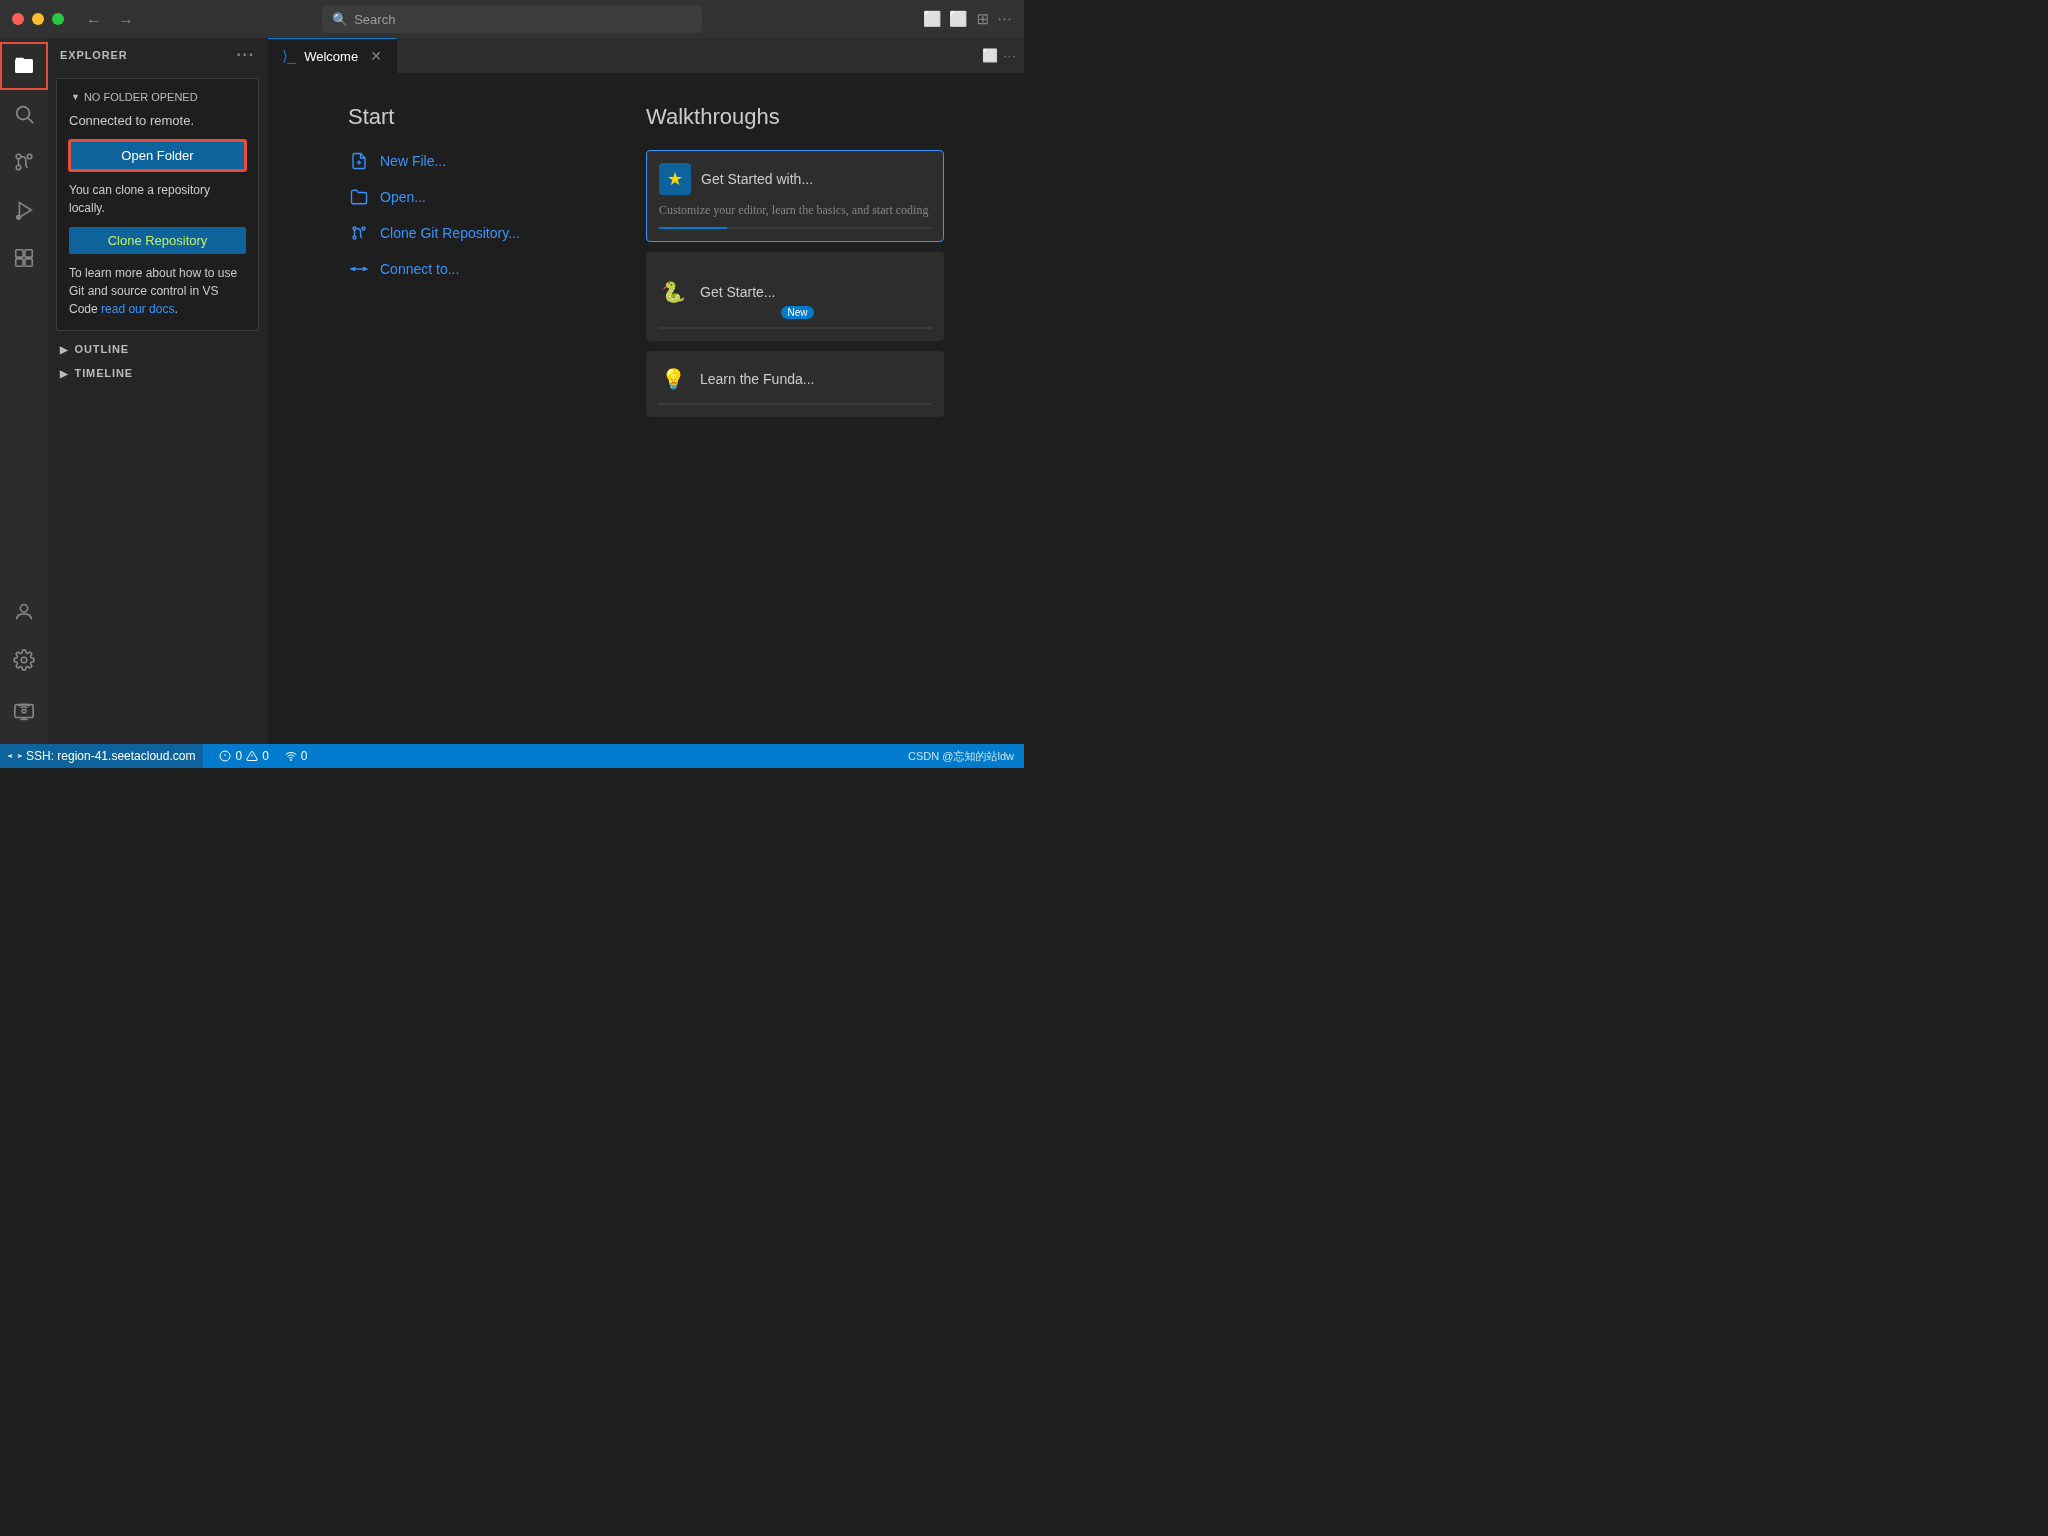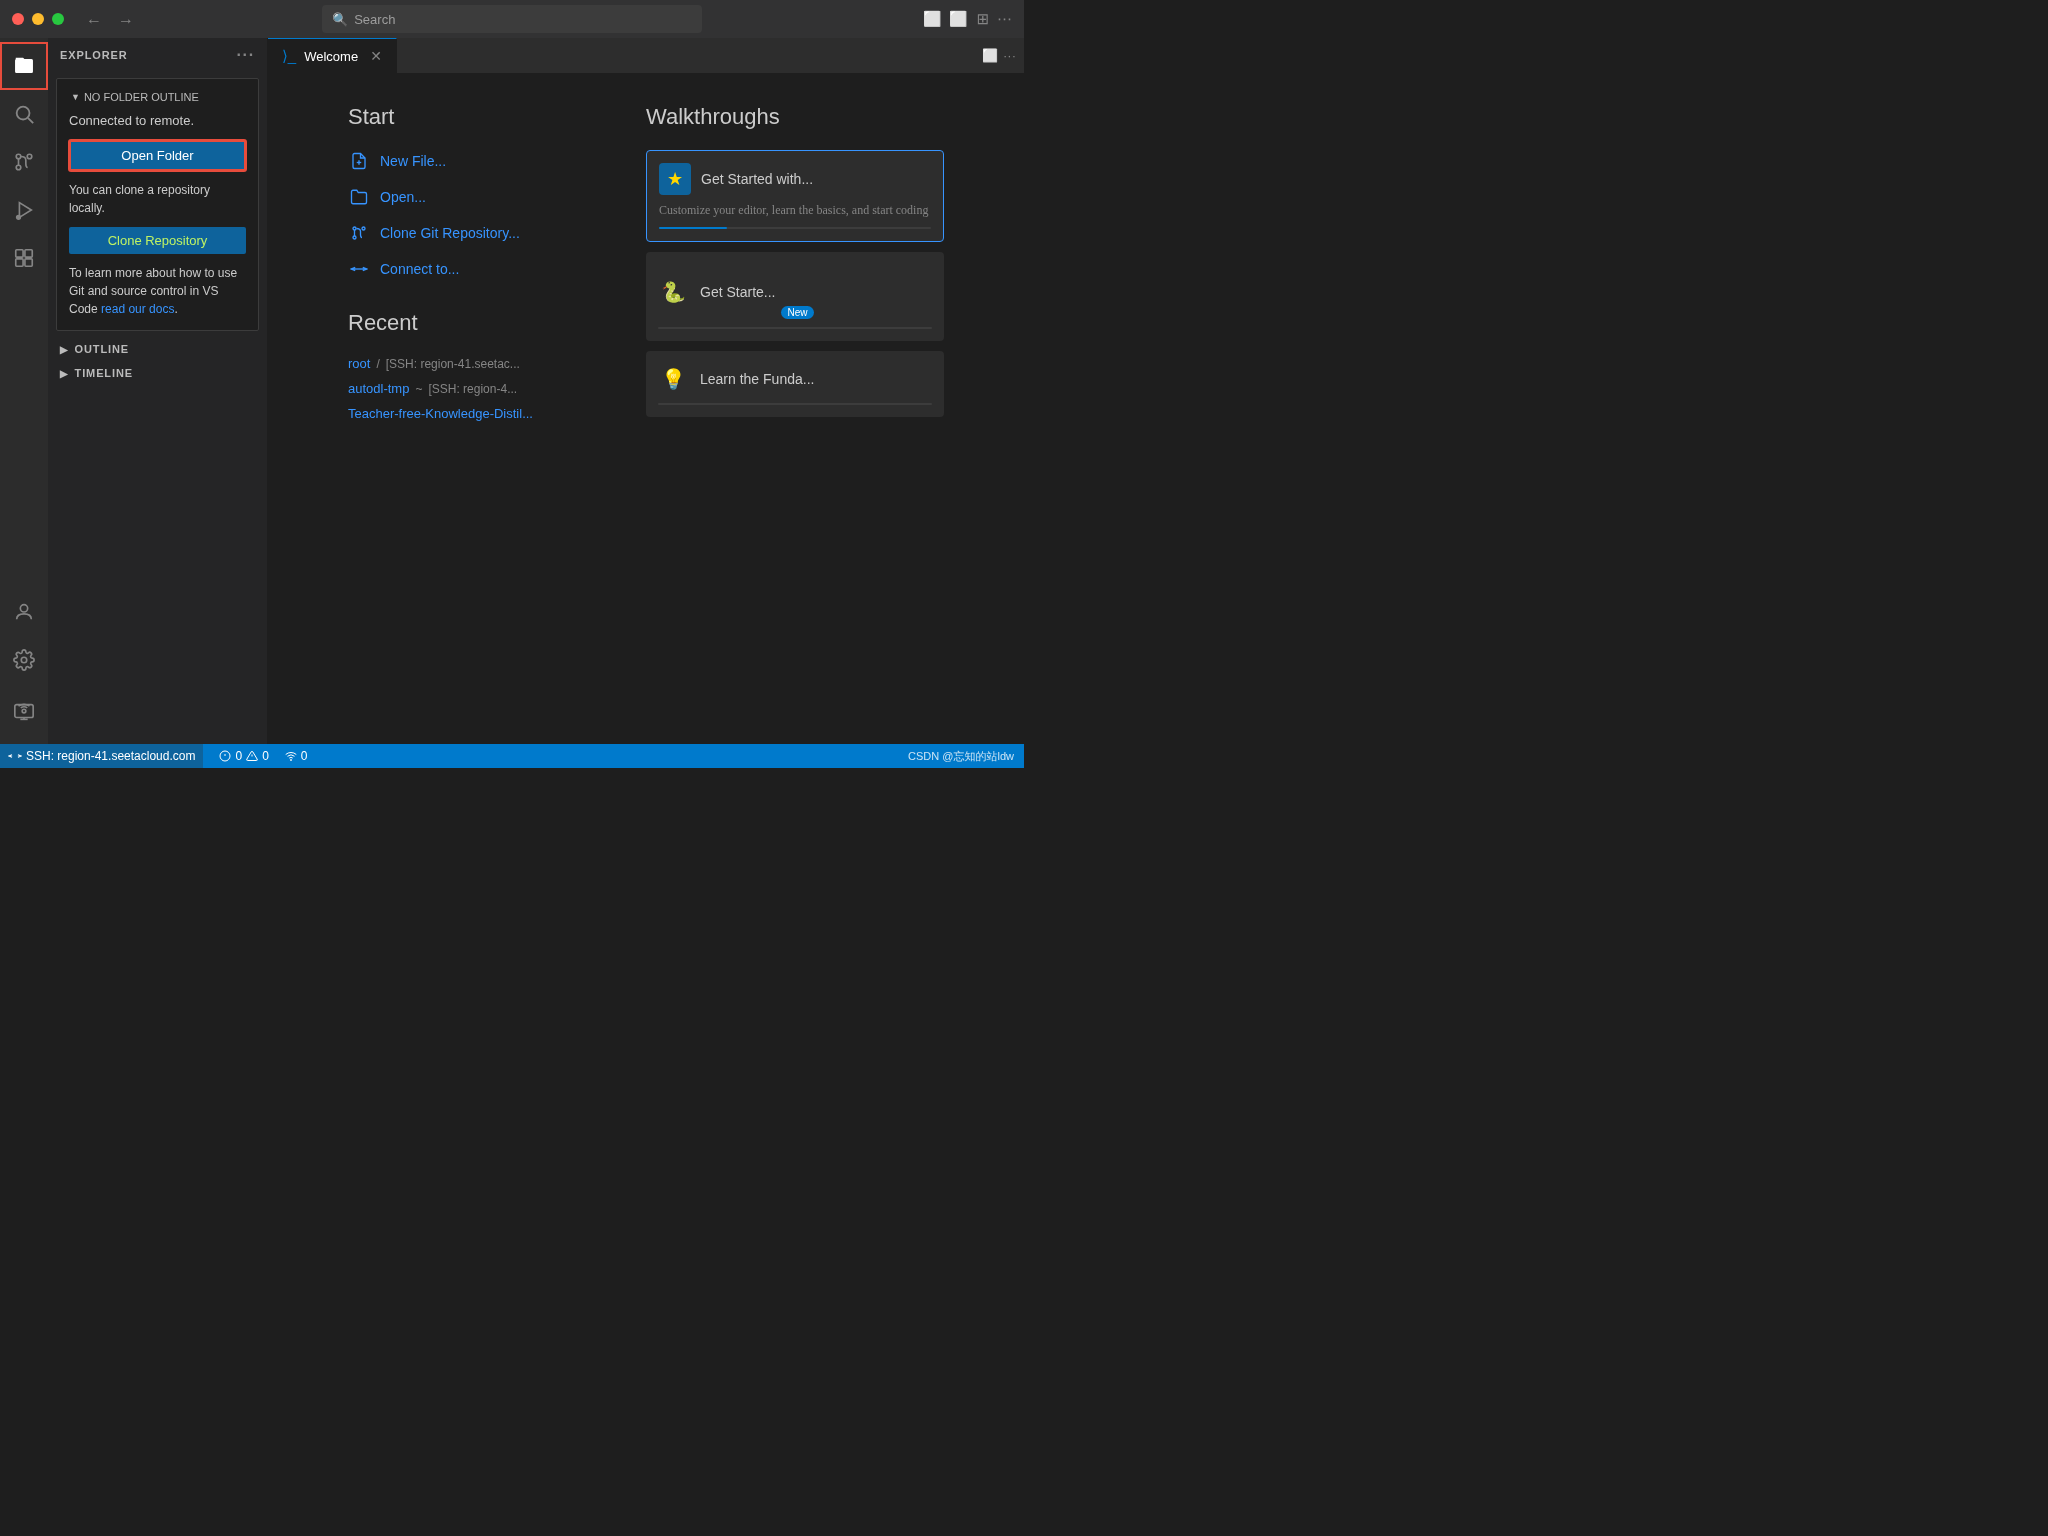--- a/index.html
+++ b/index.html
@@ -504,21 +504,21 @@
 
   <div class="sidebar">
     <div class="sidebar-header">
       <span>EXPLORER</span>
       <span class="sidebar-more">···</span>
     </div>
 
     <div class="no-folder-section">
       <div class="no-folder-header">
         <span class="chevron">▼</span>
-        <span>NO FOLDER OUTLINE</span>
+        <span>NO FOLDER OPENED</span>
       </div>
       <div class="connected-text">Connected to remote.</div>
       <button class="btn-blue outline-red">Open Folder</button>
       <div class="clone-info-text">You can clone a repository locally.</div>
       <button class="btn-blue-2">Clone Repository</button>
       <div class="docs-text">
         <span>To learn more about how to use Git and source control in VS Code </span><span class="docs-link">read our docs</span><span>.</span>
       </div>
     </div>
 
@@ -590,39 +590,20 @@
             <div class="welcome-link-icon">
               <svg width="18" height="18" viewBox="0 0 24 24" fill="none" stroke="#3794ff" stroke-width="1.8">
                 <polyline points="7,10 2,12 7,14"></polyline>
                 <polyline points="17,10 22,12 17,14"></polyline>
                 <line x1="2" y1="12" x2="22" y2="12"></line>
               </svg>
             </div>
             <span class="welcome-link-text">Connect to...</span>
           </div>
 
-          <div style="margin-top:30px;">
-            <div class="welcome-section-title">Recent</div>
-
-            <div class="recent-item">
-              <span class="recent-name">root</span>
-              <span class="recent-path">/</span>
-              <span class="recent-path">[SSH: region-41.seetac...</span>
-            </div>
-
-            <div class="recent-item">
-              <span class="recent-name">autodl-tmp</span>
-              <span class="recent-path">~</span>
-              <span class="recent-path">[SSH: region-4...</span>
-            </div>
-
-            <div class="recent-item">
-              <span class="recent-name">Teacher-free-Knowledge-Distil...</span>
-            </div>
-          </div>
         </div>
 
         <div>
           <div class="welcome-section-title">Walkthroughs</div>
 
           <div class="walkthrough-card highlighted">
             <div class="walkthrough-header">
               <div class="walkthrough-icon" style="background:#0e639c; color:#FFD700; font-size:18px;">★</div>
               <div>
                 <div class="walkthrough-title">Get Started with...</div>

